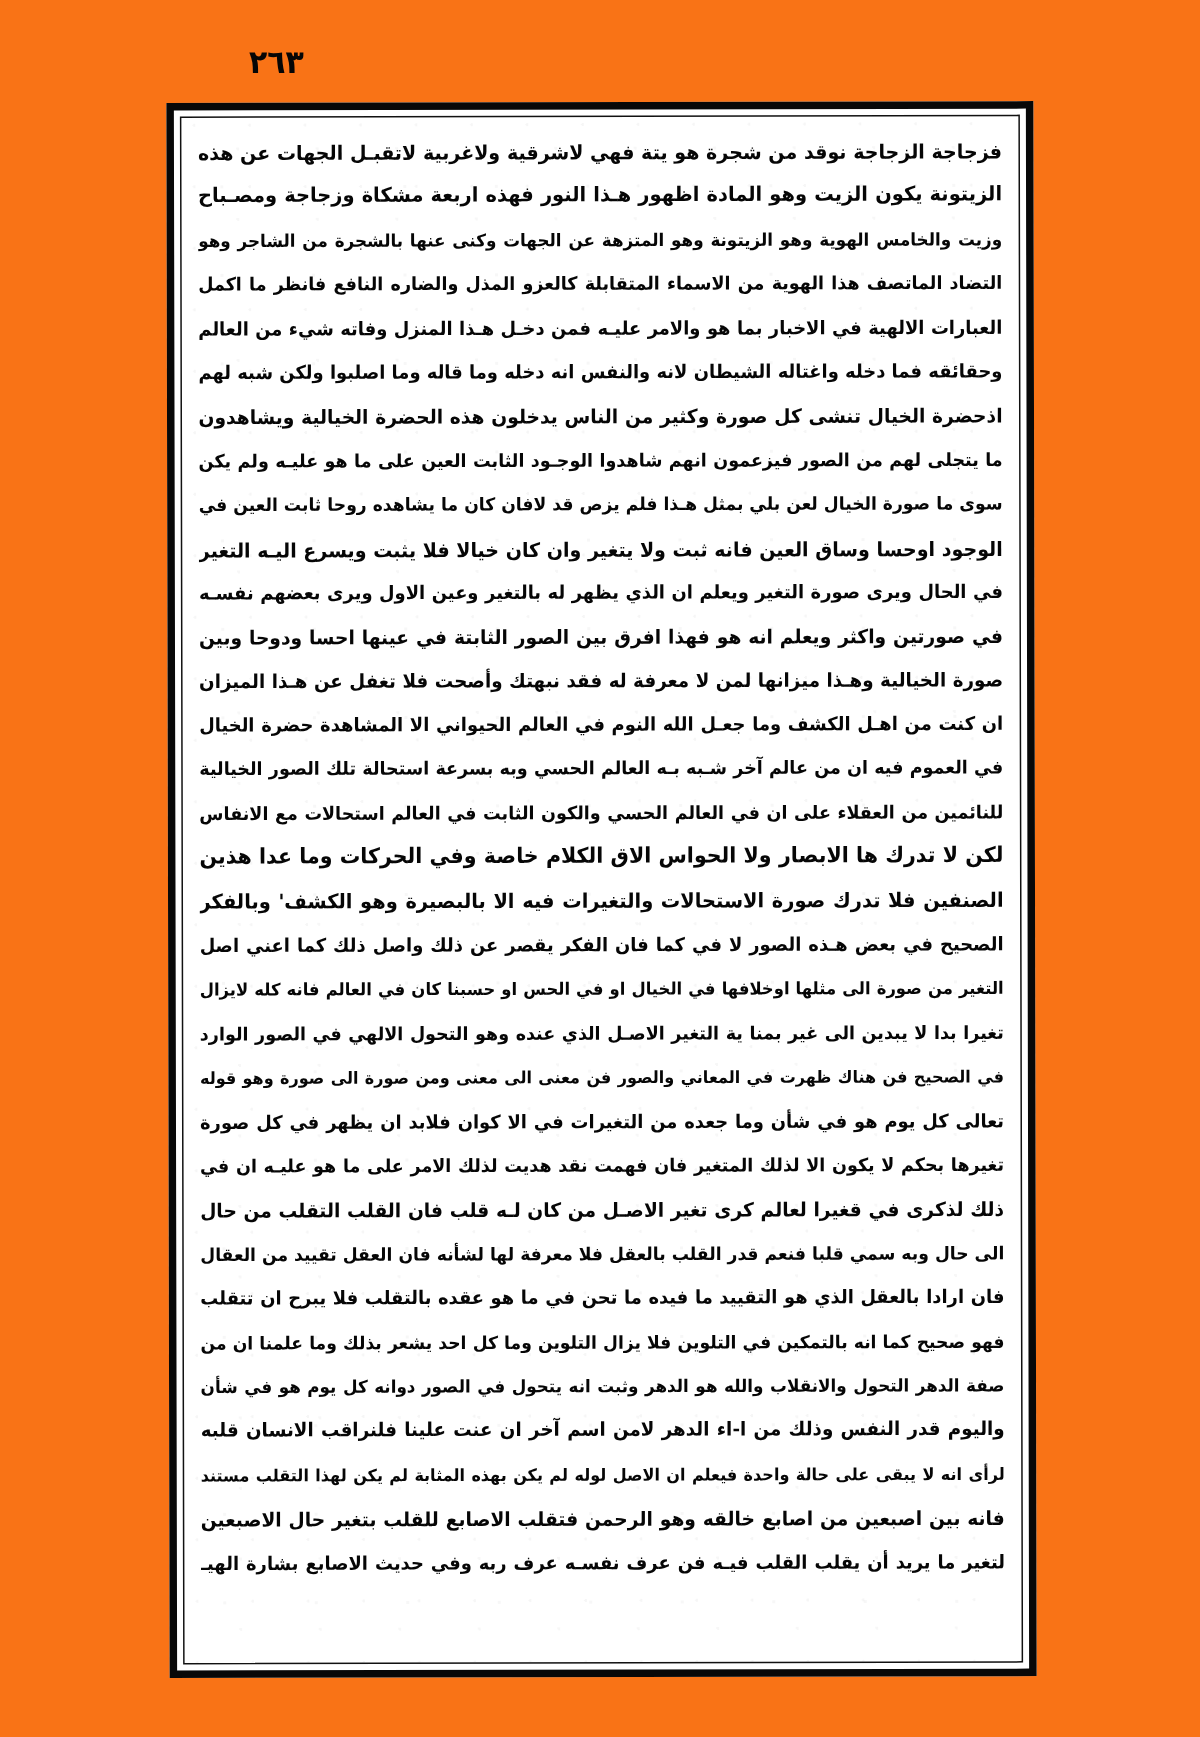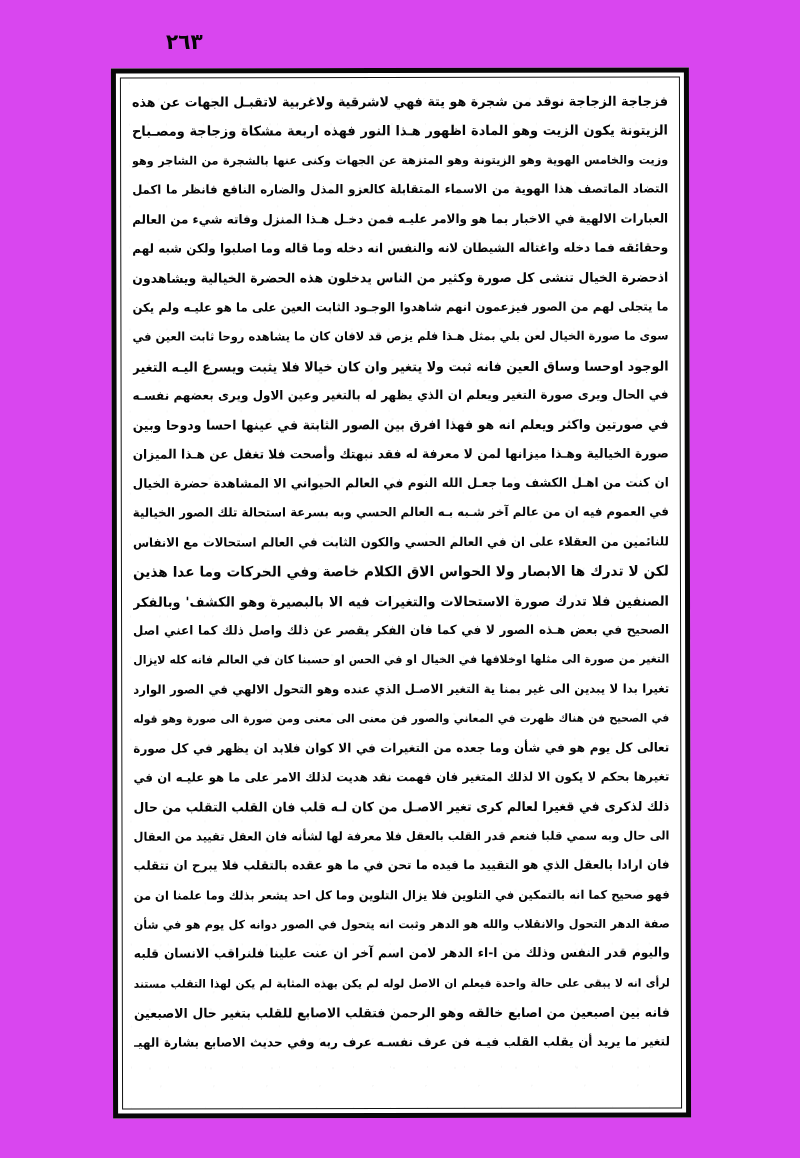--- a/index.html
+++ b/index.html
@@ -94,21 +94,21 @@
       radial-gradient(circle at 23% 12%, rgba(0,0,0,0.035) 0 1px, transparent 1px),
       radial-gradient(circle at 71% 44%, rgba(0,0,0,0.03) 0 1px, transparent 1px),
       radial-gradient(circle at 44% 78%, rgba(0,0,0,0.03) 0 1px, transparent 1px);
     background-size: 37px 41px, 53px 47px, 61px 59px;
     mix-blend-mode: multiply;
   }
 </style>
 </head>
 <body>
 
-<div id="page" style="background: #d946ef;">
+<div id="page" style="background: #f97316;">
 
   <div id="folio-number" style="color: rgb(6, 6, 6);">٢٦٣</div>
 
   <div id="frame-outer" style="border-color: rgb(8, 8, 8);">
     <div id="frame-inner" style="border-color: rgb(17, 17, 17);">
       <div id="text-column">
           <span class="text-line" style="color: rgb(6, 6, 6); font-size: 12.7px;">فزجاجة الزجاجة نوقد من شجرة هو يتة فهي لاشرقية ولاغربية لاتقبـل الجهات عن هذه</span>
           <span class="text-line" style="color: rgb(6, 6, 6); font-size: 12.95px;">الزيتونة يكون الزيت وهو المادة اظهور هـذا النور فهذه اربعة مشكاة وزجاجة ومصـباح</span>
           <span class="text-line" style="color: rgb(6, 6, 6); font-size: 11.2px;">وزيت والخامس الهوية وهو الزيتونة وهو المتزهة عن الجهات وكنى عنها بالشجرة من الشاجر وهو</span>
           <span class="text-line" style="color: rgb(6, 6, 6); font-size: 11.7px;">التضاد الماتصف هذا الهوية من الاسماء المتقابلة كالعزو المذل والضاره النافع فانظر ما اكمل</span>

